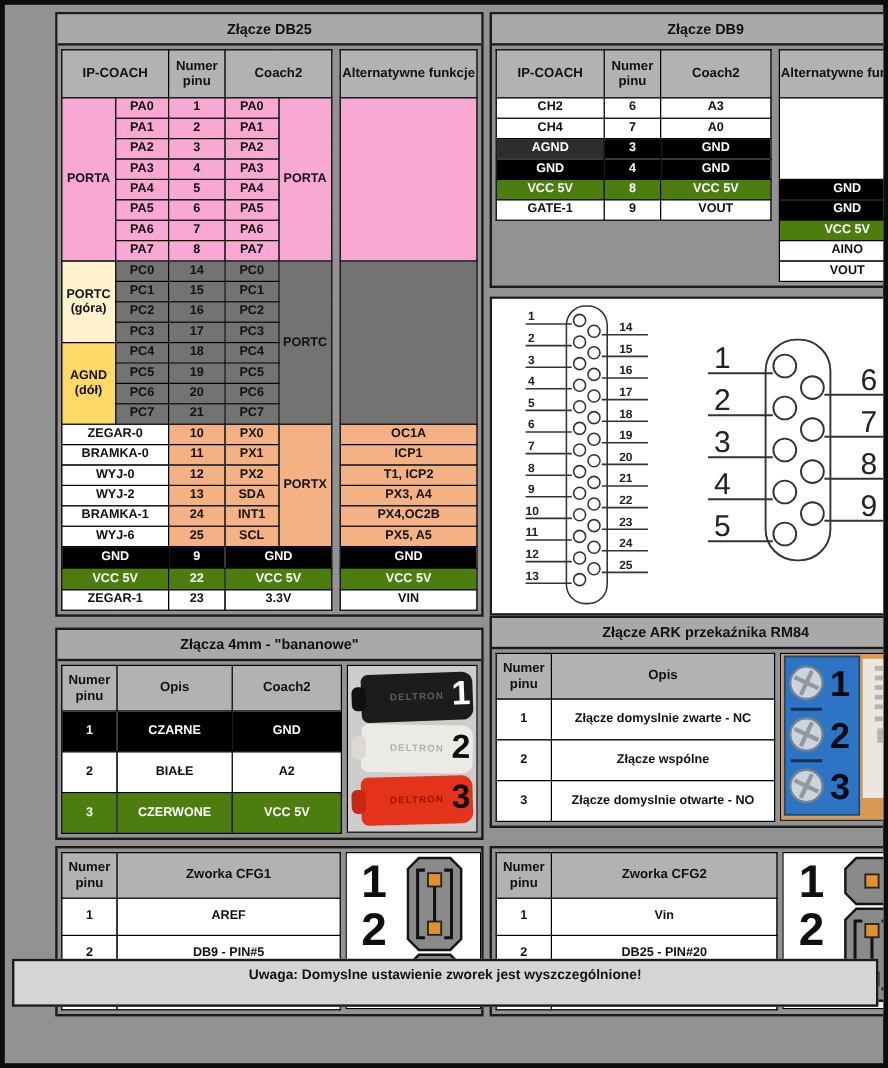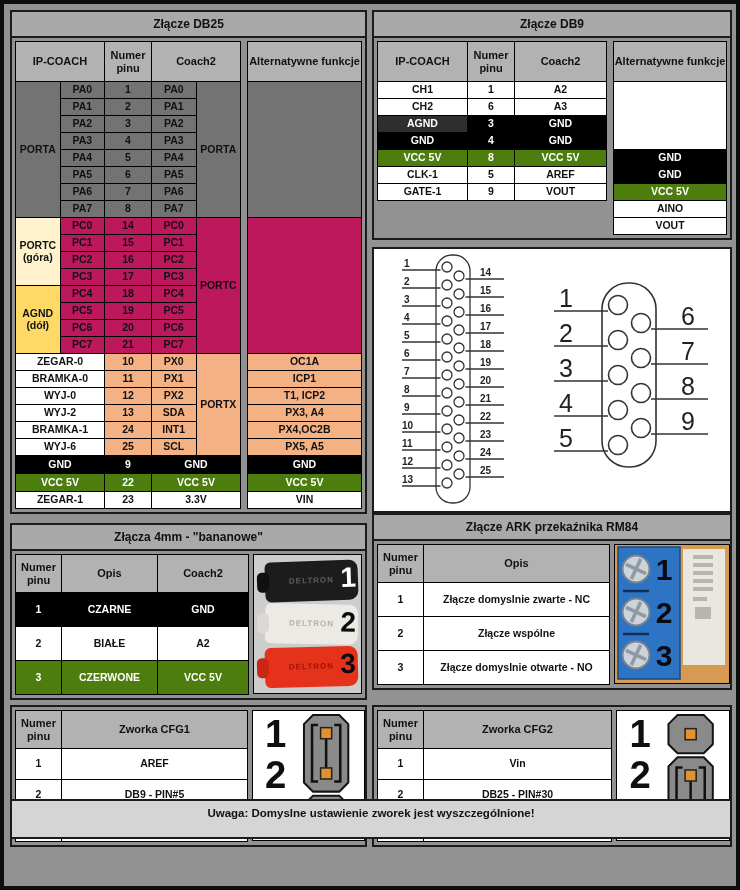--- a/index.html
+++ b/index.html
@@ -1,29 +1,29 @@
 <!DOCTYPE html>
 <html><head>
 <meta charset="utf-8">
 <style>
   html,body{margin:0;padding:0;background:#6d6d6d;}
   #screen{position:relative;width:740px;height:890px;box-sizing:border-box;
     border:4px solid #0d0d0d;background:#929292;
     font-family:"Liberation Sans",sans-serif;overflow:hidden;}
-  .panel{position:absolute;border:2px solid #1b1b1b;background:#929292;box-sizing:border-box;}
+  .panel{position:absolute;border:2px solid #1b1b1b;background:#929292;box-sizing:border-box;margin-left:36px;}
   .ptitle{height:24px;line-height:24px;background:#a9a9a9;border-bottom:2px solid #1b1b1b;
     text-align:center;font-weight:bold;font-size:12px;color:#111;}
   .content{padding:3px;display:flex;gap:6px;align-items:flex-start;}
   table{border-collapse:collapse;table-layout:fixed;}
   td,th{border:1px solid #000;font-weight:bold;font-size:10.5px;line-height:1.1;
     text-align:center;vertical-align:middle;padding:0;overflow:hidden;color:#111;}
   th{font-size:11px;background:#b2b2b2;}
   tr.r17{height:17px;} tr.r18{height:18px;} tr.h40{height:40px;} tr.h136{height:136px;} tr.h68{height:68px;}
   tr.h38{height:38px;} tr.r34{height:34px;} tr.r31{height:31px;}
-  .bg-blue{background:#737373;} .bg-ly{background:#be185d;} .bg-cream{background:#fff2cc;}
+  .bg-blue{background:#f9a8d4;} .bg-ly{background:#737373;} .bg-cream{background:#fff2cc;}
   .bg-gold{background:#ffd966;} .bg-or{background:#f4b183;}
   .bg-black{background:#000;color:#fff;} .bg-dark{background:#2e2e2e;color:#fff;}
   .bg-red{background:#4d7c0f;color:#fff;} .bg-white{background:#fff;}
   .photo{border:1px solid #000;background:#cdcdcd;box-sizing:border-box;}
   .photo-banana{width:113px;height:140px;padding:4px 0;display:flex;flex-direction:column;justify-content:space-around;}
   .plug{position:relative;height:40px;margin:0 3px 0 11px;border-radius:6px 9px 9px 6px;}
   .plug .nub{position:absolute;left:-8px;top:10px;width:12px;height:20px;border-radius:5px;}
   .plug .brand{display:block;line-height:40px;text-align:center;font-size:8px;font-weight:bold;letter-spacing:1px;}
   .plug .num{position:absolute;right:2px;top:4px;font-weight:bold;font-size:28px;line-height:1;}
   .plug1{background:#1c1c1c;transform:rotate(-2deg);} .plug1 .nub{background:#101010;} .plug1 .brand{color:#5f5f5f;} .plug1 .num{color:#fff;}
@@ -231,48 +231,43 @@
     <div class="ptitle">Złącze DB9</div>
     <div class="content">
       <table style="width:226px;">
         <tbody>
             <tr class="h40">
           <th style="width:89px;">IP-COACH</th>
           <th style="width:46px;">Numer pinu</th>
           <th style="width:91px;">Coach2</th>
         </tr>
         <tr class="r17">
-              <td class="bg-white">CH1</td>
-              <td class="bg-white">1</td>
-              <td class="bg-white">A2</td>
-            </tr>
-        <tr class="r17">
               <td class="bg-white">CH2</td>
               <td class="bg-white">6</td>
               <td class="bg-white">A3</td>
             </tr>
         <tr class="r17">
+              <td class="bg-white">CH4</td>
+              <td class="bg-white">7</td>
+              <td class="bg-white">A0</td>
+            </tr>
+        <tr class="r17">
               <td class="bg-dark">AGND</td>
               <td class="bg-black">3</td>
               <td class="bg-black">GND</td>
             </tr>
         <tr class="r17">
               <td class="bg-black">GND</td>
               <td class="bg-black">4</td>
               <td class="bg-black">GND</td>
             </tr>
         <tr class="r17">
               <td class="bg-red">VCC 5V</td>
               <td class="bg-red">8</td>
               <td class="bg-red">VCC 5V</td>
-            </tr>
-        <tr class="r17">
-              <td class="bg-white">CLK-1</td>
-              <td class="bg-white">5</td>
-              <td class="bg-white">AREF</td>
             </tr>
         <tr class="r17">
               <td class="bg-white">GATE-1</td>
               <td class="bg-white">9</td>
               <td class="bg-white">VOUT</td>
             </tr>
       </tbody>
         </table>
 
       <table style="width:118px;">
@@ -595,21 +590,21 @@
             <tr class="h38">
           <th style="width:45px;">Numer pinu</th>
           <th style="width:187px;">Zworka CFG2</th>
         </tr>
         <tr class="r31">
               <td class="bg-white">1</td>
               <td class="bg-white">Vin</td>
             </tr>
         <tr class="r31">
               <td class="bg-white">2</td>
-              <td class="bg-white">DB25 - PIN#30</td>
+              <td class="bg-white">DB25 - PIN#20</td>
             </tr>
         <tr class="r31">
               <td class="bg-white">3</td>
               <td class="bg-white">3.3V</td>
             </tr>
       </tbody>
         </table>
       <div class="diagcell" style="width:114px;height:131px;background:#fff;">
         <svg width="112" height="129" viewBox="0 0 109 128">
           <g fill="#0f0f0f" font-size="38" font-weight="bold" text-anchor="middle">

